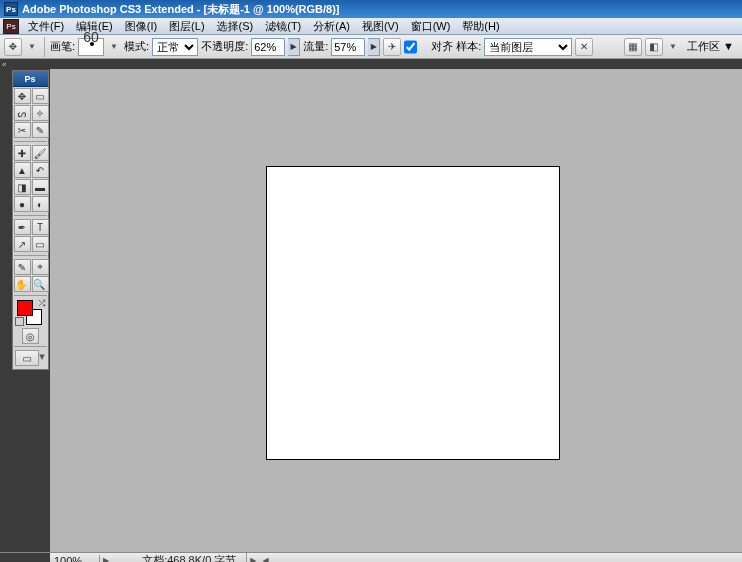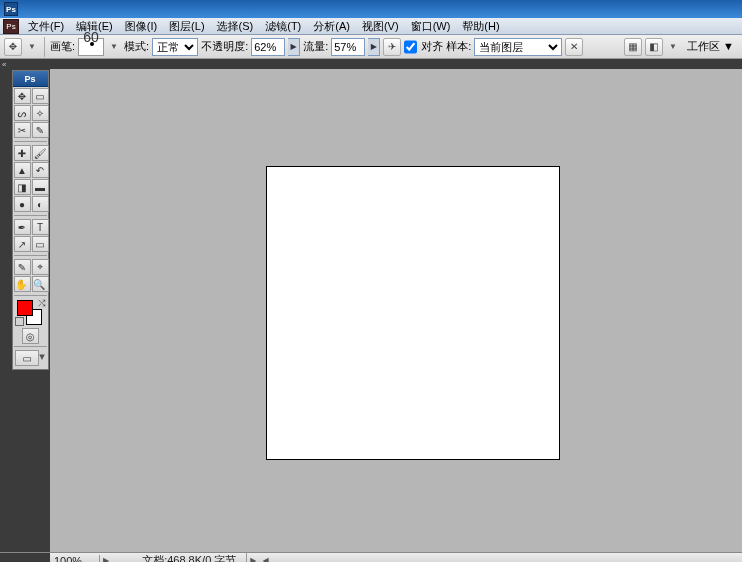--- a/index.html
+++ b/index.html
@@ -10,21 +10,21 @@
 .menubar .ps-icon{width:16px;height:15px;background:#4a2424;color:#fff;font-size:8px;display:flex;align-items:center;justify-content:center;margin:0 3px;border:1px solid #2d1515}
 .menubar .m{padding:16px 6px;color:#000;line-height:17px;cursor:default}
 .optbar{height:24px;background:linear-gradient(#f0f0f0,#d8d8d8);display:flex;align-items:center;border-bottom:1px solid #999;padding:0 4px;gap:3px}
 .optbar .ic{width:18px;height:18px;border:1px solid #aaa;border-radius:2px;background:linear-gradient(#fff,#ddd);display:flex;align-items:center;justify-content:center;font-size:10px;color:#444}
 .optbar .dd{width:14px;height:14px;display:flex;align-items:center;justify-content:center;color:#555;font-size:8px}
 .optbar .sep{width:1px;height:20px;background:#aaa;margin:0 2px}
 .optbar .lbl{color:#000;white-space:nowrap}
 .optbar select,.optbar input{height:18px;border:1px solid #7a9ac0;background:#fff;font-size:11px}
 .optbar input[type=text]{width:34px;padding:0 2px}
 .optbar .arr{width:12px;height:18px;background:#d0d8e4;display:flex;align-items:center;justify-content:center;font-size:8px;color:#334;border:1px solid #7a9ac0;border-left:none}
-.optbar .chk{display:flex;align-items:center;gap:4px}
+.optbar .chk{display:flex;align-items:center;gap:14px}
 .optbar .brush-chip{width:26px;height:18px;border:1px solid #999;background:#fff;display:flex;align-items:center;justify-content:center;font-size:8px;color:#333;position:relative}
 .optbar .brush-chip .dot{width:4px;height:4px;background:#000;border-radius:50%;position:absolute;top:3px;left:11px}
 .optbar .brush-chip .num{position:absolute;bottom:10px;font-size:14px}
 .collapse-tab{height:10px;background:#3b3b3b;color:#ccc;font-size:8px;display:flex;align-items:center;padding-left:2px}
 .workspace{display:flex;height:483px}
 .palette-dock{width:10px;background:#3b3b3b}
 .tool-col{width:40px;background:#3b3b3b;display:flex;flex-direction:column;align-items:center}
 .toolbox{width:37px;background:#d4d4d4;border:1px solid #777;margin-top:1px;padding-bottom:3px}
 .ps-hdr{height:16px;background:linear-gradient(#3a6fb0,#1a4d8c);color:#fff;font-size:9px;font-weight:bold;display:flex;align-items:center;justify-content:center;border-bottom:1px solid #06356a}
 .toolgrid{display:grid;grid-template-columns:17px 17px;gap:1px;padding:1px}
@@ -45,20 +45,21 @@
 .statusbar .zoom{width:50px;padding-left:4px;border-right:1px solid #999}
 .statusbar .doc{padding:0 10px 0 30px;border-right:1px solid #999}
 .statusbar .tri{padding:0 3px;color:#555;font-size:8px}
 .spacer{flex:1}
 </style>
 </head>
 <body>
 
 <div class="titlebar">
   <div class="ps-mini">Ps</div>
+  <span>Adobe Photoshop CS3 Extended - [未标题-1 @ 100%(RGB/8)]</span>
 </div>
 
 <div class="menubar">
   <div class="ps-icon">Ps</div>
   <span class="m">文件(F)</span>
   <span class="m">编辑(E)</span>
   <span class="m">图像(I)</span>
   <span class="m">图层(L)</span>
   <span class="m">选择(S)</span>
   <span class="m">滤镜(T)</span>

